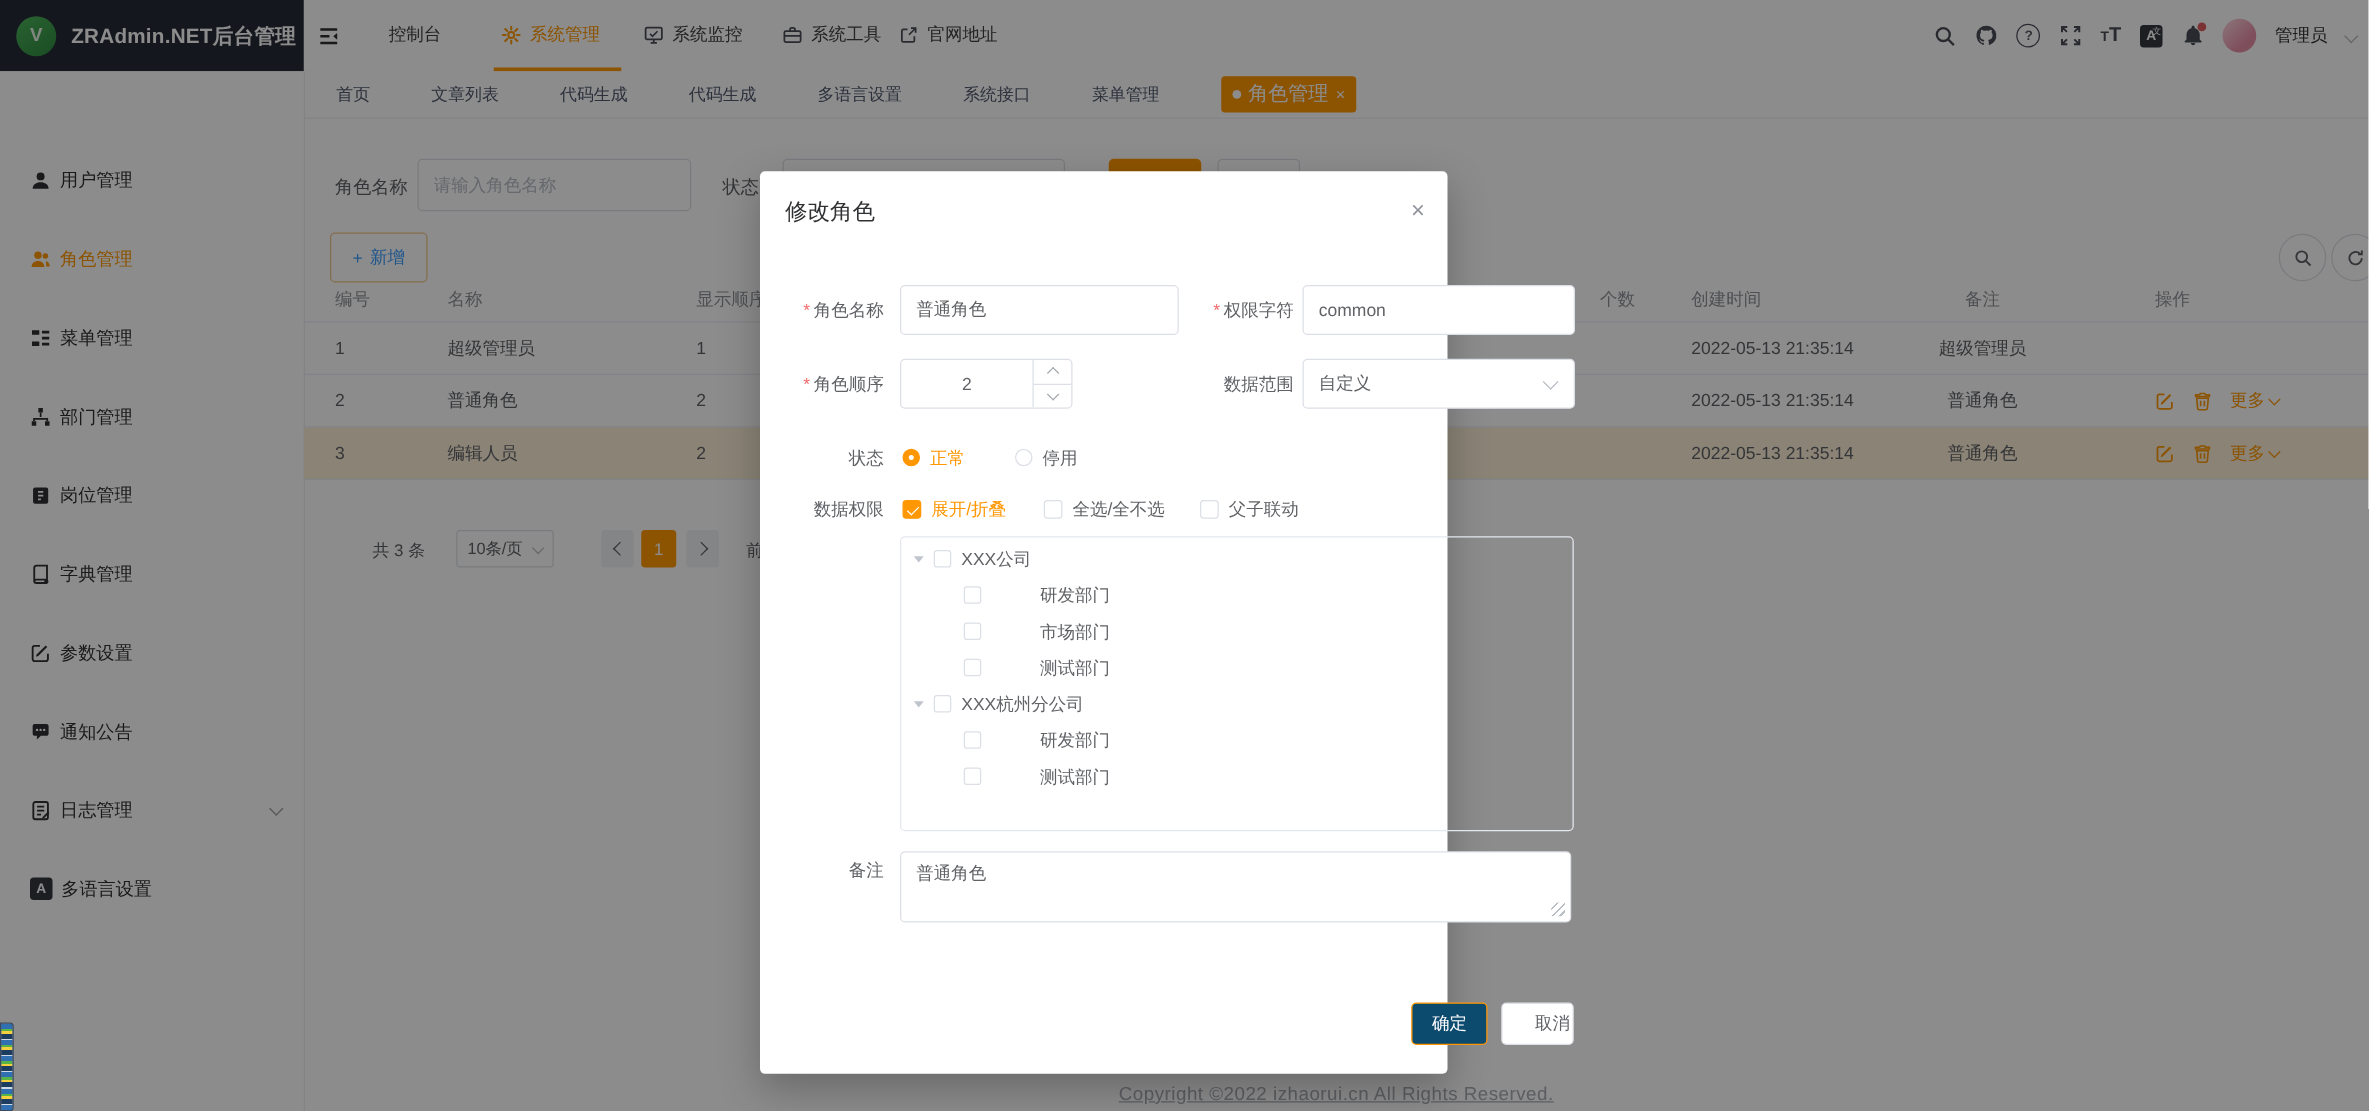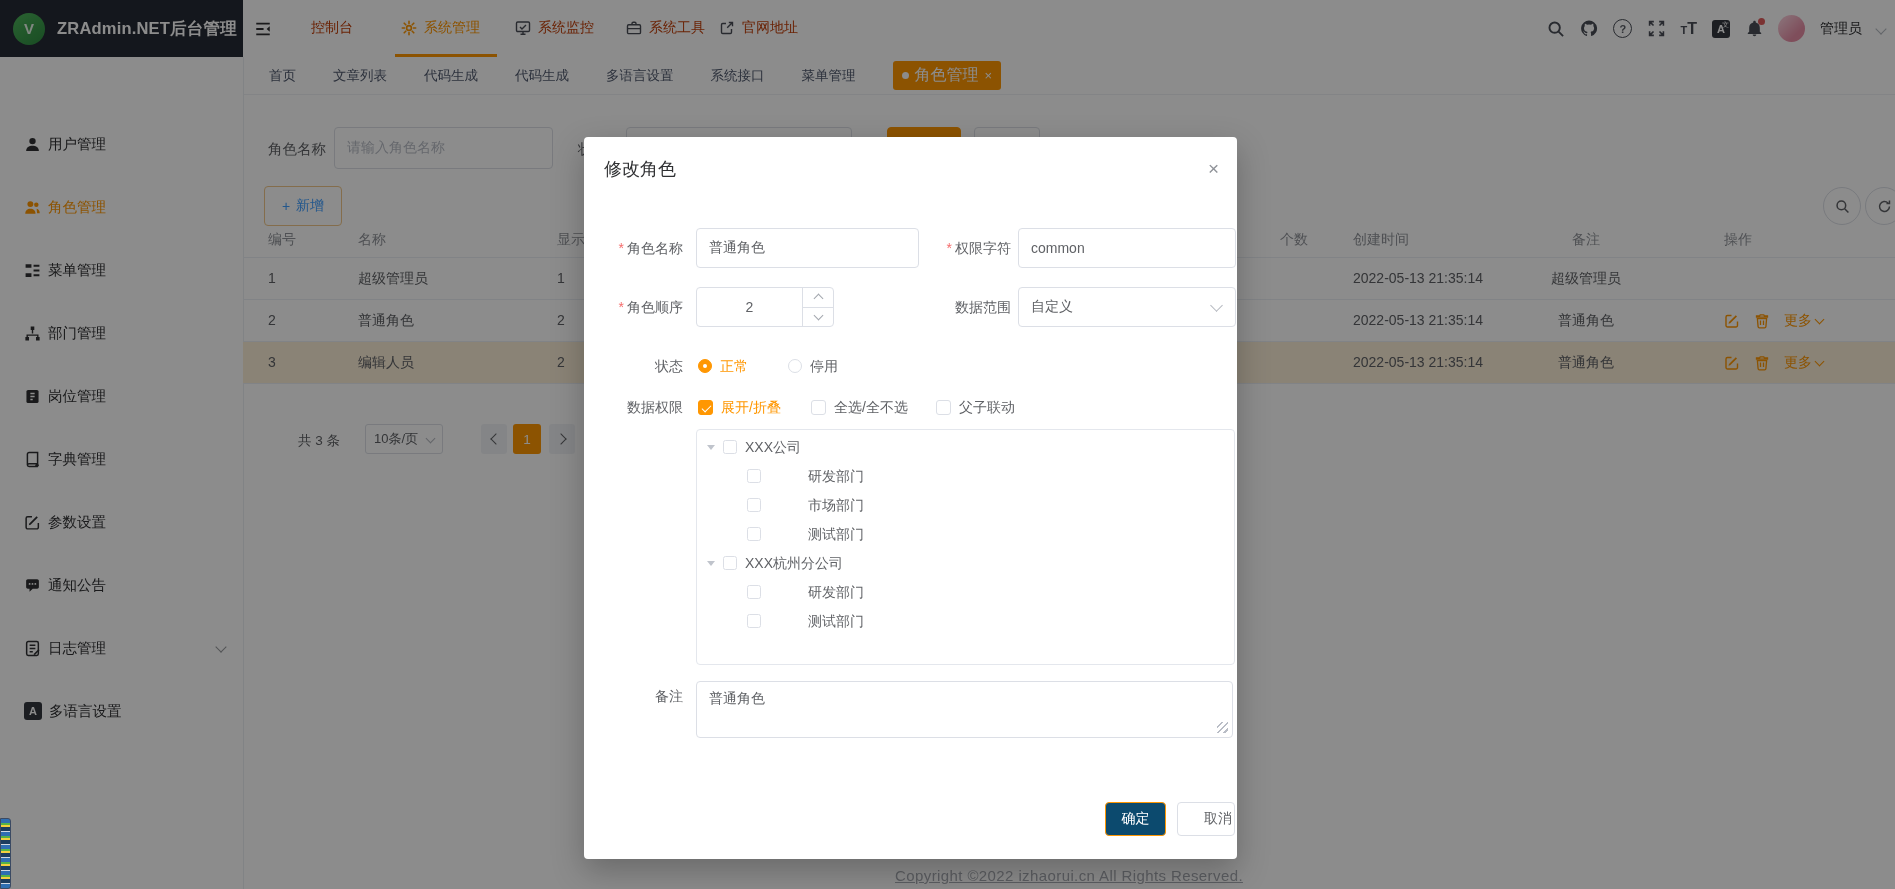--- a/index.html
+++ b/index.html
@@ -9,59 +9,59 @@
   svg{display:block;}
 
   
   .hdr{left:0;top:0;width:1895px;height:57px;background:#fff;border-bottom:1px solid #f2f2f2;}
   .logo{left:0;top:0;width:243px;height:57px;background:#262b35;display:flex;align-items:center;}
   .logo-circle{width:32px;height:32px;margin-left:13px;border-radius:50%;
     background:linear-gradient(145deg,#4db45b,#2e8b40);display:flex;align-items:center;justify-content:center;
     color:#eaf6ec;font-weight:bold;font-size:15px;}
   .logo-title{margin-left:12px;color:#fff;font-size:16.5px;font-weight:bold;letter-spacing:.2px;}
   .hamburger{left:254px;top:20px;color:#303133;}
-  .nav-item{top:0;height:56px;display:flex;align-items:center;gap:6px;font-size:14px;color:#c2410c;cursor:pointer;}
+  .nav-item{top:0;height:56px;display:flex;align-items:center;gap:6px;font-size:14px;color:#404040;cursor:pointer;}
   .nav-0{left:311px;} .nav-1{left:400px;color:#ff9702;} .nav-2{left:514px;} .nav-3{left:625px;} .nav-4{left:718px;}
   .nav-underline{left:395px;top:54px;width:102px;height:3px;background:#ff9702;}
   .hdr-right{right:10px;top:0;height:57px;display:flex;align-items:center;gap:15px;color:#5a5e66;}
   .hicon{width:18px;height:18px;display:flex;align-items:center;justify-content:center;cursor:pointer;color:#4a4e57;}
   .q-circle{width:17px;height:17px;border:1.6px solid #4a4e57;border-radius:50%;font-size:11px;font-weight:bold;
     display:flex;align-items:center;justify-content:center;}
   .fs-icon{display:flex;align-items:flex-end;font-weight:bold;color:#4a4e57;}
   .fs-icon .t1{font-size:11px;line-height:11px;} .fs-icon .t2{font-size:16px;line-height:15px;}
   .lang-box{width:18px;height:18px;background:#33373e;border-radius:3px;color:#fff;display:flex;align-items:center;justify-content:center;font-size:11px;font-weight:bold;position:relative;}
   .lang-box .zh{position:absolute;right:1px;top:0;font-size:7px;font-weight:normal;}
   .bell-wrap{position:relative;}
   .bell-dot{position:absolute;right:-2px;top:-2px;width:7px;height:7px;border-radius:50%;background:#e05b5b;}
   .avatar{width:27px;height:27px;border-radius:50%;background:linear-gradient(135deg,#f7c3d2 20%,#e78ea6 70%);cursor:pointer;}
   .username{font-size:14px;color:#303133;cursor:pointer;}
 
   
   .tabsbar{left:243px;top:57px;width:1652px;height:38px;background:#fff;border-bottom:1px solid #eef0f4;
-    display:flex;align-items:center;padding-left:26px;gap:37px;box-sizing:border-box;}
+    display:flex;align-items:center;padding-left:26px;gap:49px;box-sizing:border-box;}
   .tab{font-size:13.5px;color:#515a6e;cursor:pointer;white-space:nowrap;}
   .tab-active{display:flex;align-items:center;gap:6px;background:#ff9702;color:#fff;padding:4px 9px;border-radius:3px;cursor:pointer;}
   .tab-dot{width:7px;height:7px;border-radius:50%;background:#fff;}
   .tab-close{font-size:13px;line-height:10px;cursor:pointer;}
 
   
   .sidebar{left:0;top:57px;width:243px;height:832px;background:#fff;border-right:1px solid #eceff3;}
   .side-item{left:0;width:243px;height:26px;display:flex;align-items:center;cursor:pointer;font-size:14.5px;color:#303133;}
   .side-item .sicon{width:17px;height:17px;margin-left:24px;margin-right:7px;color:#303133;}
   .side-active{color:#ff9702;} .side-active .sicon{color:#ff9702;}
   .ss0{top:74px;} .ss1{top:137px;} .ss2{top:200px;} .ss3{top:263px;} .ss4{top:326px;}
   .ss5{top:389px;} .ss6{top:452px;} .ss7{top:515px;} .ss8{top:578px;} .ss9{top:641px;}
   .side-caret{position:absolute;right:18px;width:7px;height:7px;border-right:1.4px solid #97999c;border-bottom:1.4px solid #97999c;transform:rotate(45deg);margin-top:-3px;}
   .mini-lang{width:18px;height:18px;background:#33373e;border-radius:3px;color:#fff;display:flex;align-items:center;justify-content:center;font-size:11px;font-weight:bold;margin-left:24px;margin-right:7px;}
 
   
   .flabel{font-size:14.5px;color:#606266;}
   .fl1{left:268px;top:140px;} .fl2{left:578px;top:140px;}
   .finput{left:334px;top:127px;width:219px;height:42px;border:1px solid #dcdfe6;border-radius:4px;box-sizing:border-box;
-    font-size:14px;color:#606266;padding:0 12px;outline:none;background:#fff;font-family:Liberation Mono, monospace;}
+    font-size:14px;color:#606266;padding:0 12px;outline:none;background:#fff;font-family:Liberation Sans, sans-serif;}
   .finput::placeholder{color:#b9bdc6;}
   .fselect{left:626px;top:127px;width:226px;height:42px;border:1px solid #dcdfe6;border-radius:4px;box-sizing:border-box;
     display:flex;align-items:center;background:#fff;cursor:pointer;}
   .fselect .ph{font-size:14px;color:#b9bdc6;margin-left:12px;flex:1;}
   .chev-down{width:8px;height:8px;border-right:1.5px solid #b4b8bf;border-bottom:1.5px solid #b4b8bf;transform:rotate(45deg);margin-right:14px;margin-top:-3px;}
   .btn{display:flex;align-items:center;justify-content:center;gap:6px;border-radius:4px;font-size:14px;cursor:pointer;box-sizing:border-box;}
   .btn-search{left:887px;top:127px;width:74px;height:42px;background:#ff9702;color:#fff;border:1px solid #ff9702;}
   .btn-reset{left:974px;top:127px;width:66px;height:42px;background:#fff;color:#606266;border:1px solid #dcdfe6;}
   .btn-add{left:264px;top:186px;width:78px;height:40px;background:#fff;border:1px solid #f0c78a;color:#409eff;}
   .circ{width:36px;height:36px;border-radius:50%;border:1px solid #dcdfe6;background:#fff;display:flex;align-items:center;justify-content:center;color:#606266;cursor:pointer;}
@@ -91,21 +91,21 @@
   .pg-chev{width:7px;height:7px;border-left:1.6px solid #606266;border-bottom:1.6px solid #606266;}
   .pg-chev.l{transform:rotate(45deg);margin-left:3px;} .pg-chev.r{transform:rotate(225deg);margin-right:3px;}
   .pg-page{left:513px;top:424px;width:28px;height:30px;background:#ff9702;color:#fff;border-radius:3px;display:flex;align-items:center;justify-content:center;font-size:13.5px;cursor:pointer;}
   .pg-goto{left:597px;top:432px;}
 
   
   .footer{left:243px;top:867px;width:1652px;text-align:center;font-size:15px;color:#a8abb2;letter-spacing:.4px;text-decoration:underline;}
 
   
   .overlay{left:0;top:0;width:1895px;height:889px;background:rgba(0,0,0,0.45);z-index:50;}
-  .dialog{left:584px;top:137px;width:653px;height:722px;background:#fff;border-radius:4px;z-index:60;
+  .dialog{left:608px;top:137px;width:550px;height:722px;background:#fff;border-radius:4px;z-index:60;
     box-shadow:0 12px 32px rgba(0,0,0,.25);}
   .dlg-title{left:20px;top:20px;font-size:18px;color:#303133;}
   .dlg-close{right:18px;top:22px;font-size:19px;color:#909399;cursor:pointer;line-height:19px;}
   .dlg-label{position:absolute;text-align:right;font-size:14px;color:#606266;}
   .star{color:#f56c6c;margin-right:3px;}
   .lb-name{left:0;top:103px;width:99px;} .lb-key{left:300px;top:103px;width:127px;}
   .lb-order{left:0;top:162px;width:99px;} .lb-scope{left:310px;top:162px;width:117px;}
   .lb-status{left:0;top:221px;width:99px;} .lb-perm{left:0;top:262px;width:99px;}
   .lb-remark{left:36px;top:551px;width:63px;}
   .dlg-input{position:absolute;border:1px solid #dcdfe6;border-radius:4px;box-sizing:border-box;font-size:14px;color:#606266;

